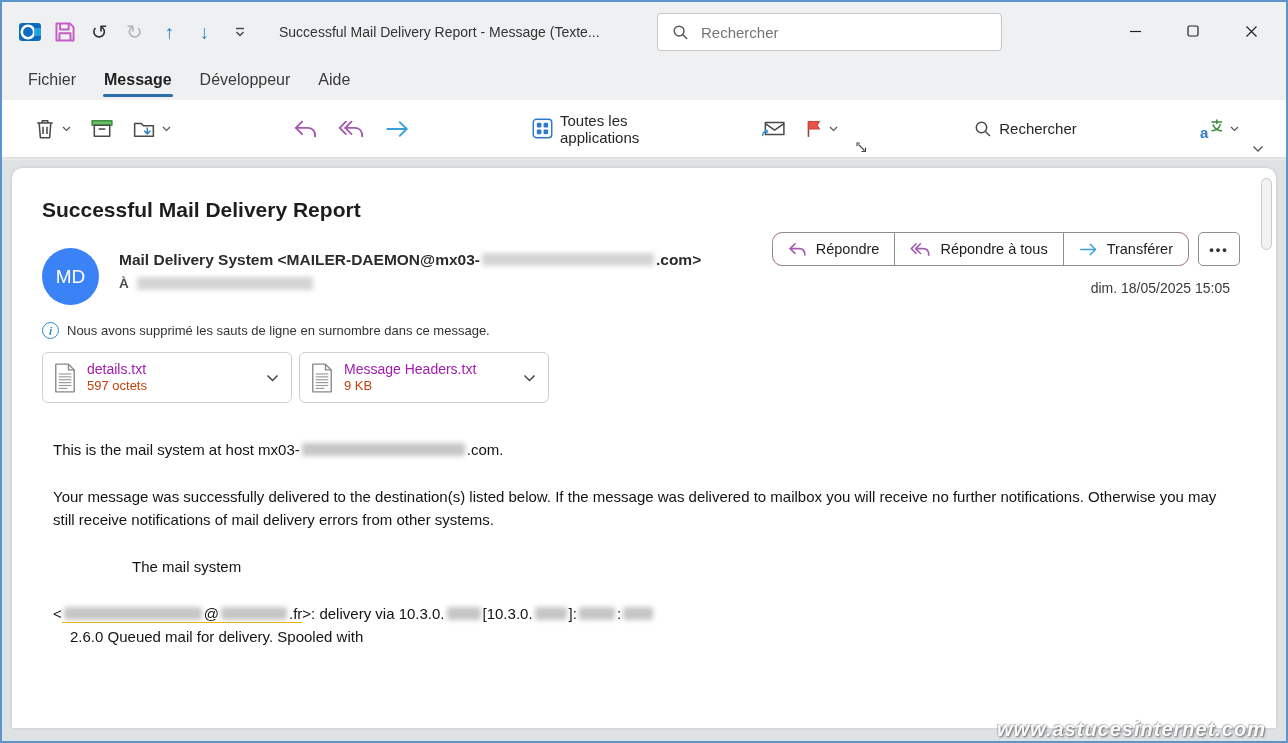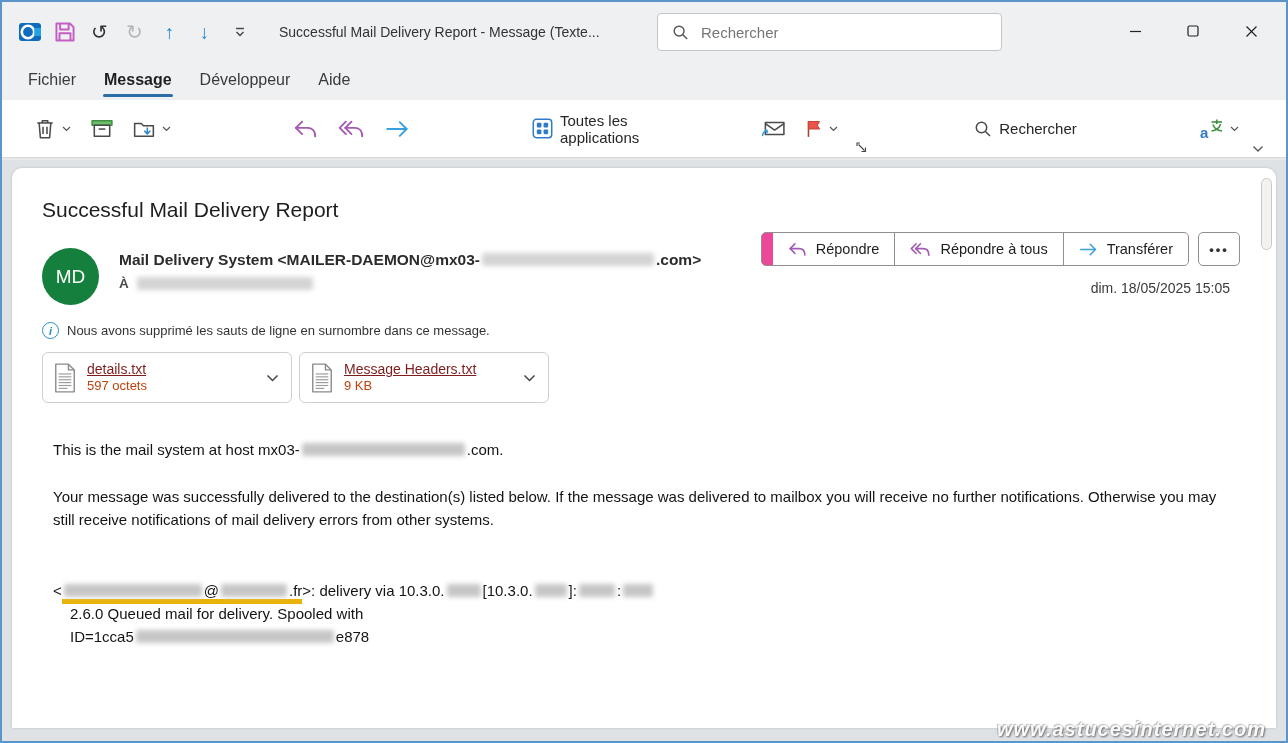--- a/index.html
+++ b/index.html
@@ -43,57 +43,57 @@
   .rbtn { display:flex; align-items:center; gap:7px; padding:5px; border-radius:4px; font-size:15px; color:#262626; }
   .launcher { position:absolute; right:2px; bottom:4px; }
   .ribbon-collapse { position:absolute; right:22px; bottom:4px; }
   .more-dots { font-size:13px; letter-spacing:2px; color:#333; font-weight:700; }
 
   
   .content { position:absolute; top:158px; bottom:0; left:0; right:0; background:#dfe2e5; padding:8px 10px 0; }
   .card { background:#fff; border-radius:10px 10px 0 0; height:calc(100% - 13px); position:relative;
     box-shadow:0 0 3px rgba(0,0,0,.15); overflow:hidden; }
   .card-header { padding:30px 30px 0; position:relative; }
-  .subject { font-size:21px; font-weight:400; color:#1d1d1d; }
+  .subject { font-size:21px; font-weight:700; color:#1d1d1d; }
   .sender-row { display:flex; margin-top:26px; }
-  .avatar { width:57px; height:57px; border-radius:50%; background:#15803d; color:#fff; font-size:19px;
+  .avatar { width:57px; height:57px; border-radius:50%; background:#3b82f6; color:#fff; font-size:19px;
     display:flex; align-items:center; justify-content:center; flex:none; }
   .sender-info { margin-left:20px; padding-top:3px;font-weight:bold; }
   .from-line { font-size:15.5px; color:#2b2b2b; }
   .to-line { font-size:13.5px; color:#4a4a4a; margin-top:7px; display:flex; align-items:center; gap:6px; }
   .actions { position:absolute; top:64px; right:36px; display:flex; }
-  .btn-group { display:flex; border:1px solid #8f8f8f; border-radius:5px; background:#ec4899; overflow:hidden;padding-left:11px; }
+  .btn-group { display:flex; border:1px solid #8f8f8f; border-radius:10px; background:#ec4899; overflow:hidden; }
   .act-btn { display:flex; align-items:center; gap:9px; padding:8px 15px; font-size:14.5px; color:#1d1d1d;
     border-left:1px solid #8f8f8f; background:#fff; }
   .act-btn.first { border-left:none; }
   .more-btn { margin-left:9px; border:1px solid #8f8f8f; border-radius:5px; width:42px;
     display:flex; align-items:center; justify-content:center; background:#fff; }
   .date { position:absolute; top:112px; right:46px; font-size:14px; color:#3a3a3a; }
   .infobar { display:flex; align-items:center; gap:8px; margin-top:17px; font-size:13px; color:#333; }
   .info-icon { width:17px; height:17px; border:1.5px solid #2a8fbf; border-radius:50%; color:#2a8fbf;
     display:flex; align-items:center; justify-content:center; font-size:11px; font-weight:700; font-style:italic; flex:none; }
   .attachments { display:flex; gap:7px; margin-top:13px; }
   .attach-card { width:250px; height:51px; border:1px solid #cfcfcf; border-radius:6px; background:#fff;
     display:flex; align-items:center; padding:0 12px 0 10px; gap:10px; }
   .attach-meta { line-height:1.25; }
-  .attach-name { font-size:14px; color:#7f1d1d;text-decoration:underline; }
+  .attach-name { font-size:14px; color:#a21caf; }
   .attach-size { font-size:13px; color:#c2410c; }
   .attach-chev { margin-left:auto; }
 
   
   .body-text { padding:35px 40px 0 21px; font-size:15px; color:#141414; line-height:23px;margin-left:20px; }
   .bl { min-height:23px; white-space:nowrap; }
   .bl.wrap { white-space:normal; }
   .spacer { height:24px; }
   .indent-big { padding-left:79px; }
   .indent-sm { padding-left:17px; }
   .redact { display:inline-block; height:13px; border-radius:2px; background:#c6c6c6;
     filter:blur(2.5px); vertical-align:-1px; margin:0 2px; }
   .redact.hdr { background:#d4d4d4; }
-  .linkwrap { border-bottom:5px solid #eab308; }
+  .linkwrap { border-bottom:1px solid #eab308; }
 
   
   .scroll-thumb { position:absolute; top:10px; right:4px; width:11px; height:72px; background:#f2f2f2;
     border:1px solid #c9c9c9; border-radius:6px; }
   .watermark { position:absolute; bottom:0; right:20px; font-size:20px; font-style:italic; font-weight:700;
     color:#fafafa; letter-spacing:1px;
     text-shadow:1px 1px 2px rgba(100,100,100,.95), -1px -1px 1px rgba(130,130,130,.5); z-index:5; }
   svg { display:block; }
 </style>
 </head>
@@ -460,27 +460,25 @@
       </div>
     </div>
 
     <div class="body-text">
       <div class="bl">
         <span>This is the mail system at host mx03-</span><span class="redact" style="width:163px;"></span><span>.com.</span>
       </div>
       <div class="spacer"></div>
       <div class="bl wrap">Your message was successfully delivered to the destination(s) listed below. If the message was delivered to mailbox you will receive no further notifications. Otherwise you may still receive notifications of mail delivery errors from other systems.</div>
       <div class="spacer"></div>
+      <div class="bl indent-big">The mail system</div>
       <div class="spacer"></div>
       <div class="bl">
         <span>&lt;</span><span class="linkwrap"><span class="redact" style="width:138px;"></span><span>@</span><span class="redact" style="width:66px;"></span><span>.fr</span></span><span>&gt;: delivery via 10.3.0.</span><span class="redact" style="width:34px;"></span><span>[10.3.0.</span><span class="redact" style="width:32px;"></span><span>]:</span><span class="redact" style="width:36px;"></span><span>:</span><span class="redact" style="width:30px;"></span>
       </div>
       <div class="bl indent-sm">2.6.0 Queued mail for delivery. Spooled with</div>
-      <div class="bl indent-sm">
-        <span>ID=1cca5</span><span class="redact" style="width:198px;"></span><span>e878</span>
-      </div>
     </div>
 
     <div class="scroll-thumb"></div>
   </div>
 </div>
 
 <div class="watermark">www.astucesinternet.com</div>
 
 </body></html>

